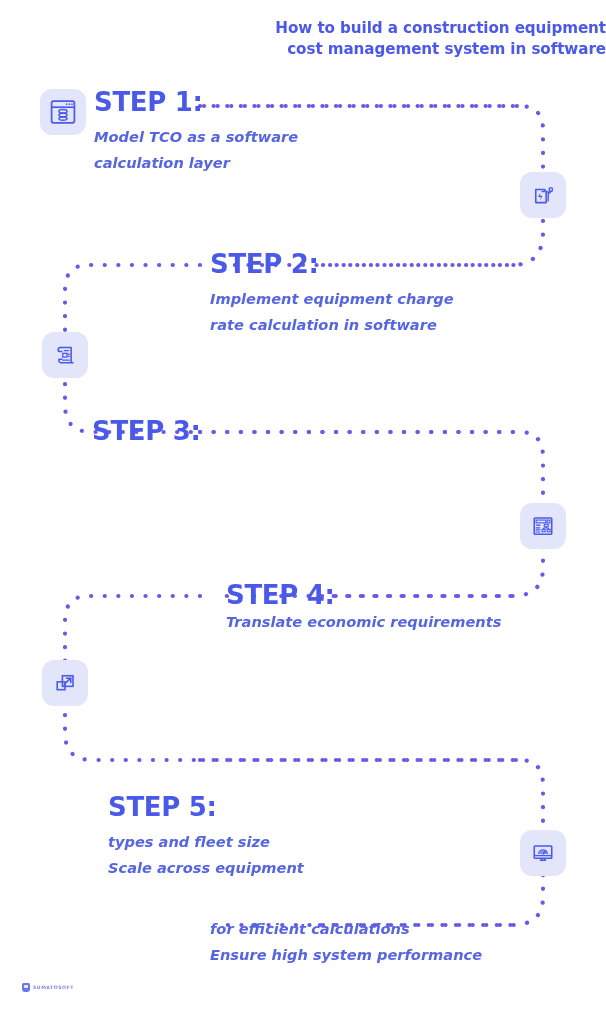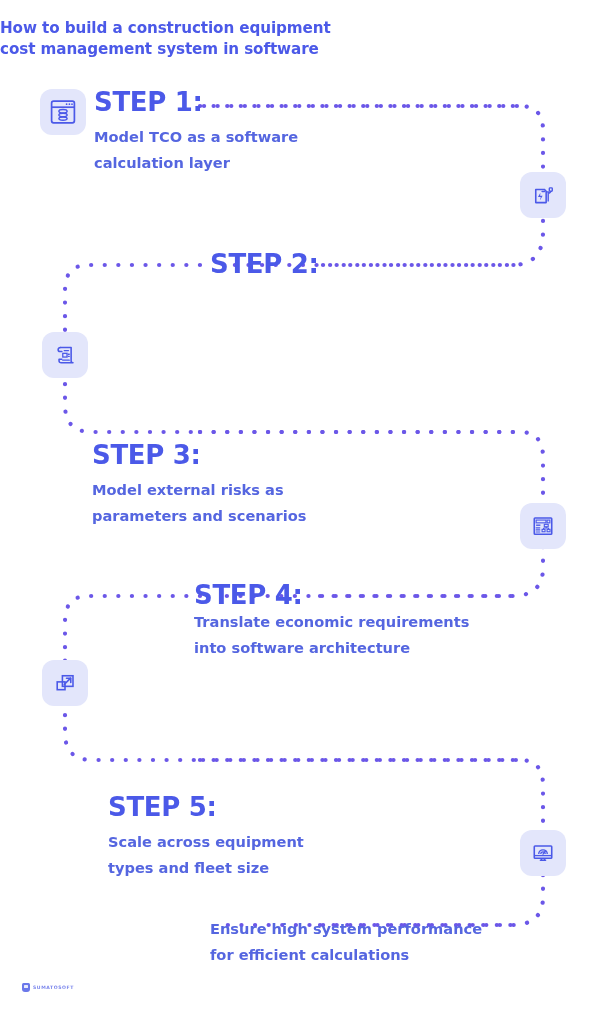--- a/index.html
+++ b/index.html
@@ -8,21 +8,21 @@
     background:#ffffff;
     font-family:"DejaVu Sans", sans-serif;
     overflow:hidden;
     position:relative;
   }
   #root{position:relative;width:606px;height:1024px;overflow:hidden;}
 
   
   .title{
     position:absolute;left:0;top:18px;width:606px;
-    text-align:left;
+    text-align:right;
     color:#4b59e8;
     font-size:15.2px;
     font-weight:bold;
     line-height:21px;
     letter-spacing:-0.1px;
   }
   .title .l{display:block;}
 
   
   #path-svg{position:absolute;left:0;top:0;width:606px;height:1024px;}
@@ -36,20 +36,21 @@
     letter-spacing:-0.3px;
     line-height:28px;
     white-space:nowrap;
   }
   .step-desc{
     color:#5566e0;
     font-size:14.6px;
     font-weight:bold;
     line-height:25.5px;
     white-space:nowrap;
+    font-style:italic;
   }
   .step-desc .l{display:block;}
 
   
   .icon-tile{
     position:absolute;
     width:46px;height:46px;
     border-radius:12px;
     background:#e3e6fb;
     display:flex;align-items:center;justify-content:center;
@@ -144,107 +145,106 @@
         <path d="M11.2,11.5 L8.6,16.2 L11.6,16.2 L10.6,19.8 L13.6,14.8 L10.9,14.8 Z" fill="#4b59e8"></path>
         <line x1="13.0" y1="10.3" x2="15.6" y2="10.3" stroke="#4b59e8" stroke-width="1.5" stroke-linecap="round"></line>
         <path d="M19.6,12.0 C21.4,12.0 22.3,11.0 22.3,9.7" fill="none" stroke="#4b59e8" stroke-width="1.5"></path>
         <rect x="20.8" y="6.3" width="3.2" height="3.6" rx="0.8" fill="none" stroke="#4b59e8" stroke-width="1.5"></rect>
       </svg>
     </span>
   </div>
 
   <div class="step" style="left:210px;top:250px;">
     <div class="step-head">STEP 2:</div>
+    <div class="step-desc" style="margin-top:8px;">
+      <span class="l">Implement equipment charge</span>
+      <span class="l">rate calculation in software</span>
+    </div>
   </div>
 
   <div class="icon-tile" style="left:42px;top:332px;">
     <span>
       <svg width="26" height="26" viewBox="0 0 28 28">
         <path d="M9.0,6.0 L20.6,6.0 L20.6,20.4 C20.6,21.7 21.5,22.4 22.6,22.4 L10.0,22.4 C8.4,22.4 7.6,21.5 7.6,20.2 L7.6,18.6 L10.6,18.6" fill="none" stroke="#4b59e8" stroke-width="1.7" stroke-linejoin="round" stroke-linecap="round"></path>
         <path d="M9.0,6.0 C7.7,6.0 6.6,6.9 6.6,8.3 C6.6,9.5 7.5,10.2 8.7,10.2 L10.6,10.2" fill="none" stroke="#4b59e8" stroke-width="1.7" stroke-linejoin="round" stroke-linecap="round"></path>
         <rect x="11.6" y="12.2" width="4.6" height="4.0" fill="none" stroke="#4b59e8" stroke-width="1.4"></rect>
         <line x1="13.2" y1="9.2" x2="17.8" y2="9.2" stroke="#4b59e8" stroke-width="1.4" stroke-linecap="round"></line>
         <line x1="17.6" y1="13.2" x2="18.6" y2="13.2" stroke="#4b59e8" stroke-width="1.4" stroke-linecap="round"></line>
         <line x1="17.6" y1="15.4" x2="18.6" y2="15.4" stroke="#4b59e8" stroke-width="1.4" stroke-linecap="round"></line>
         <line x1="11.6" y1="19.6" x2="18.6" y2="19.6" stroke="#4b59e8" stroke-width="1.4" stroke-linecap="round"></line>
       </svg>
     </span>
   </div>
 
-  <div class="step" style="left:92px;top:417px;margin-top:24px;">
+  <div class="step" style="left:92px;top:417px;">
     <div class="step-head">STEP 3:</div>
-    <div class="step-desc" style="margin-top:8px;">
-      <span class="l">Model external risks as</span>
-      <span class="l">parameters and scenarios</span>
-    </div>
   </div>
 
   <div class="icon-tile" style="left:520px;top:503px;">
     <span>
       <svg width="26" height="26" viewBox="0 0 28 28">
         <rect x="4.6" y="5.4" width="18.8" height="17.4" rx="0.8" fill="none" stroke="#4b59e8" stroke-width="1.7"></rect>
         <rect x="6.6" y="7.6" width="10.6" height="3.0" fill="none" stroke="#4b59e8" stroke-width="1.2"></rect>
         <rect x="18.4" y="7.6" width="3.0" height="3.0" fill="none" stroke="#4b59e8" stroke-width="1.2"></rect>
         <rect x="6.6" y="12.4" width="4.6" height="1.5" fill="#4b59e8"></rect>
         <line x1="6.6" y1="16.0" x2="10.6" y2="16.0" stroke="#4b59e8" stroke-width="1.2" stroke-linecap="round"></line>
         <line x1="6.6" y1="18.2" x2="10.6" y2="18.2" stroke="#4b59e8" stroke-width="1.2" stroke-linecap="round"></line>
         <line x1="6.6" y1="20.4" x2="10.6" y2="20.4" stroke="#4b59e8" stroke-width="1.2" stroke-linecap="round"></line>
         <rect x="15.4" y="12.2" width="4.2" height="2.6" fill="none" stroke="#4b59e8" stroke-width="1.2"></rect>
         <rect x="13.0" y="17.6" width="3.2" height="2.6" fill="none" stroke="#4b59e8" stroke-width="1.2"></rect>
         <rect x="18.4" y="17.6" width="3.2" height="2.6" fill="none" stroke="#4b59e8" stroke-width="1.2"></rect>
         <path d="M17.5,14.8 L17.5,16.2 M14.6,16.2 L20.0,16.2 M14.6,16.2 L14.6,17.6 M20.0,16.2 L20.0,17.6" fill="none" stroke="#4b59e8" stroke-width="1.2"></path>
       </svg>
     </span>
   </div>
 
-  <div class="step" style="left:194px;top:581px;">
+  <div class="step" style="left:226px;top:581px;">
     <div class="step-head">STEP 4:</div>
     <div class="step-desc" style="margin-top:0;">
       <span class="l">Translate economic requirements</span>
-      <span class="l">into software architecture</span>
     </div>
   </div>
 
   <div class="icon-tile" style="left:42px;top:660px;">
     <span>
       <svg width="26" height="26" viewBox="0 0 28 28">
         <rect x="11.2" y="6.2" width="11.4" height="11.4" fill="none" stroke="#4b59e8" stroke-width="1.7"></rect>
         <rect x="5.6" y="12.8" width="8.4" height="8.4" fill="none" stroke="#4b59e8" stroke-width="1.7"></rect>
         <path d="M13.2,15.6 L20.0,8.8" fill="none" stroke="#4b59e8" stroke-width="1.7" stroke-linecap="round"></path>
         <path d="M15.6,8.8 L20.2,8.8 L20.2,13.4" fill="none" stroke="#4b59e8" stroke-width="1.7" stroke-linecap="round" stroke-linejoin="round"></path>
       </svg>
     </span>
   </div>
 
   <div class="step" style="left:108px;top:745px;margin-top:48px;">
     <div class="step-head">STEP 5:</div>
     <div class="step-desc" style="margin-top:8px;">
+      <span class="l">types and fleet size</span>
       <span class="l">Scale across equipment</span>
-      <span class="l">types and fleet size</span>
     </div>
   </div>
 
   <div class="icon-tile" style="left:520px;top:830px;">
     <span>
       <svg width="26" height="26" viewBox="0 0 28 28">
         <rect x="4.6" y="6.4" width="18.8" height="13.2" rx="0.8" fill="none" stroke="#4b59e8" stroke-width="1.7"></rect>
         <line x1="4.6" y1="16.8" x2="23.4" y2="16.8" stroke="#4b59e8" stroke-width="1.4"></line>
         <path d="M9.4,15.2 A4.6,4.6 0 0 1 18.6,15.2" fill="none" stroke="#4b59e8" stroke-width="1.5"></path>
         <path d="M11.6,15.2 A2.4,2.4 0 0 1 16.4,15.2" fill="none" stroke="#4b59e8" stroke-width="1.3"></path>
         <path d="M14.0,15.2 L16.8,11.6" fill="none" stroke="#4b59e8" stroke-width="1.4" stroke-linecap="round"></path>
         <path d="M11.2,21.8 L16.8,21.8" stroke="#4b59e8" stroke-width="1.6" stroke-linecap="round"></path>
         <path d="M12.6,19.6 L12.2,21.8 M15.4,19.6 L15.8,21.8" stroke="#4b59e8" stroke-width="1.5"></path>
       </svg>
     </span>
   </div>
 
   <div class="step" style="left:210px;top:908px;">
     <div class="step-desc" style="margin-top:8px;">
+      <span class="l">for efficient calculations</span>
       <span class="l">Ensure high system performance</span>
-      <span class="l">for efficient calculations</span>
     </div>
   </div>
 
   <div class="logo">
     <span class="logo-mark"></span>
     <span class="logo-text">SUMATOSOFT</span>
   </div>
 
 </div>
 

